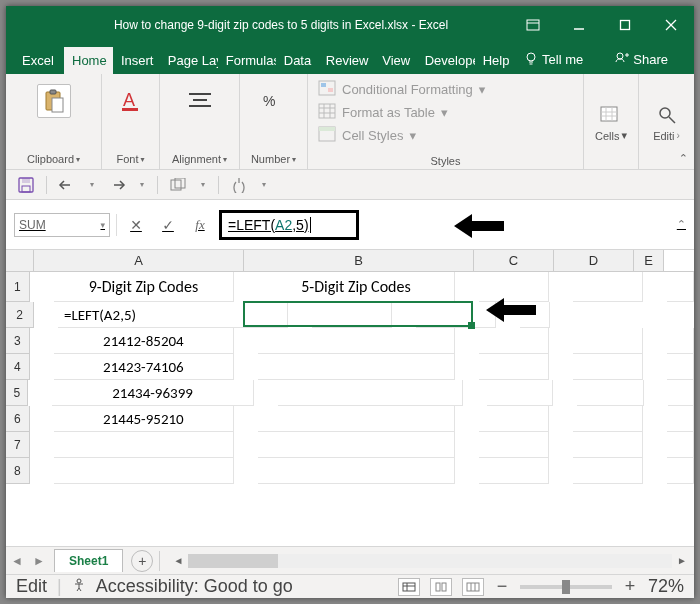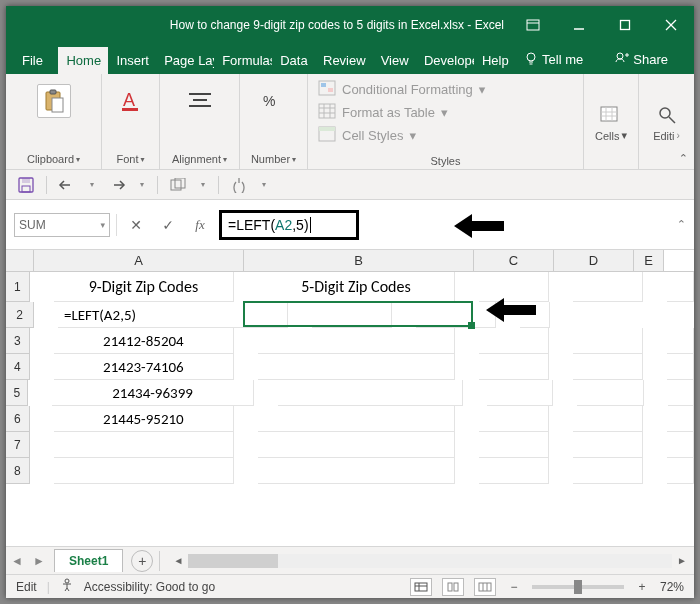--- a/index.html
+++ b/index.html
@@ -1,21 +1,21 @@
 <!DOCTYPE html>
 <html><head>
 <meta charset="utf-8">
 <style>
   * { box-sizing: border-box; margin: 0; padding: 0; font-family: "Segoe UI", Arial, sans-serif; }
   body { background: #888; width: 700px; height: 604px; overflow: hidden; position: relative; }
   .window { position: absolute; left: 6px; top: 6px; width: 688px; height: 592px; background: #fff; box-shadow: 0 0 6px rgba(0,0,0,.5); display: flex; flex-direction: column; }
 
   
   .titlebar { height: 38px; background: #0d6b3f; color: #fff; display: flex; align-items: center; font-size: 12px; }
-  .titlebar .title { flex: 1; text-align: right; white-space: nowrap; overflow: hidden; padding: 0 6px; }
+  .titlebar .title { flex: 1; text-align: center; white-space: nowrap; overflow: hidden; padding: 0 6px; }
   .titlebar .tbtn { width: 46px; height: 38px; display: flex; align-items: center; justify-content: center; cursor: pointer; }
   .titlebar .tbtn svg { fill: #fff; stroke: #fff; }
 
   
   .ribbon-tabs { height: 30px; background: #0d6b3f; color: #fff; display: flex; align-items: flex-end; font-size: 13px; }
   .rtab { padding: 6px 8px 6px 8px; cursor: pointer; white-space: nowrap; max-width: 58px; overflow: hidden; }
   .rtab[data-active="true"] { background: #f3f2f1; color: #0d6b3f; }
   .rtab.file { padding-left: 16px; padding-right: 16px; }
   .rtab.spacer { flex: 1; cursor: default; }
   .rtab.right { display: flex; align-items: center; gap: 4px; overflow: visible; max-width: none; }
@@ -33,21 +33,21 @@
   .ribbon .rend { width: 55px; display: flex; flex-direction: column; align-items: center; justify-content: center; gap: 4px; border-right: 1px solid #d6d6d6; }
   .rend .reicon { width: 24px; height: 24px; display:flex; align-items:center; justify-content:center; }
   .rend .relabel { font-size: 11px; color: #555; display:flex; align-items:center; gap:2px;}
 
   
   .qat { height: 30px; background: #f3f2f1; border-bottom: 1px solid #d6d6d6; display: flex; align-items: center; gap: 10px; padding: 0 10px; color: #555; }
   .qat .qbtn { width: 20px; height: 20px; display: flex; align-items: center; justify-content: center; cursor: pointer; position: relative; }
   .qat .qsep { height: 18px; width: 1px; background: #cfcfcf; }
 
   
-  .fbar-row { height: 50px; display: flex; align-items: center; border-bottom: 1px solid #d6d6d6; padding: 0 8px; gap: 6px; position: relative; background: #fff; }
+  .fbar-row { height: 50px; display: flex; align-items: center; border-bottom: 1px solid #d6d6d6; padding: 0 8px; gap: 6px; position: relative; background: #fff; text-decoration: underline; }
   .namebox { width: 96px; height: 24px; border: 1px solid #bcbcbc; display: flex; align-items: center; font-size: 12px; padding: 0 4px; color: #666; }
   .namebox .nbdrop { margin-left: auto; font-size: 9px; color: #888; }
   .fbar-btn { width: 26px; height: 24px; display: flex; align-items: center; justify-content: center; color: #666; font-size: 14px; cursor: pointer; }
   .fbar-btn.fx { font-style: italic; font-family: Georgia, serif; font-size: 13px; }
   .fbar { flex: 1; height: 30px; border: 3px solid #000; display: flex; align-items: center; padding: 0 6px; font-size: 14px; font-family: Calibri, Arial, sans-serif; max-width: 140px; position: relative; }
   .fbar .caret { display:inline-block; width:1px; height:16px; background:#000; margin-left:1px; }
   .fbar-expand { margin-left: auto; font-size: 11px; color: #777; cursor: pointer; }
   .arrow-annot { position: absolute; display:flex; align-items:center; }
   .arrow-annot svg { display:block; }
 
@@ -70,21 +70,21 @@
   .stnav { width: 22px; text-align: center; color: #888; cursor: pointer; }
   .stab { padding: 4px 14px; border: 1px solid #bdbdbd; border-bottom: none; background: #fff; font-weight: 600; color: #1a7f46; margin-left: 4px; }
   .stadd { width: 22px; height: 22px; border: 1px solid #bdbdbd; border-radius: 50%; display: flex; align-items: center; justify-content: center; margin-left: 8px; cursor: pointer; color: #555; font-size: 14px; }
   .stsep { width: 1px; height: 20px; background: #cfcfcf; margin: 0 6px; }
   .hscroll { flex: 1; display: flex; align-items: center; padding: 0 4px; gap: 2px; }
   .hscroll .track { flex: 1; height: 14px; background: #eee; position: relative; }
   .hscroll .thumb { position: absolute; left: 0; top: 0; bottom: 0; width: 90px; background: #cfcfcf; }
   .hscroll .sarrow { width: 16px; height: 16px; display:flex; align-items:center; justify-content:center; color:#666; font-size:10px; cursor:pointer; }
 
   
-  .statusbar { height: 24px; border-top: 1px solid #d6d6d6; background: #f3f2f1; display: flex; align-items: center; font-size: 12px; color: #444; padding: 0 10px; gap: 10px; }
+  .statusbar { height: 24px; border-top: 1px solid #d6d6d6; background: #f3f2f1; display: flex; align-items: center; font-size: 18px; color: #444; padding: 0 10px; gap: 10px; }
   .statusbar .spacer { flex: 1; }
   .viewbtn { width: 22px; height: 18px; border: 1px solid #bcbcbc; background: #fff; display: flex; align-items:center; justify-content:center; cursor:pointer; }
   .zoomslider { width: 92px; height: 4px; background: #cfcfcf; position: relative; }
   .zoomslider .zthumb { position: absolute; left: 50%; top: -5px; width: 8px; height: 14px; background: #888; transform: translateX(-50%); }
   .zoombtn { width: 16px; text-align:center; cursor:pointer; color:#555; }
 
   .formula-ref { color: #0f766e; }
 </style>
 </head>
 <body>
@@ -112,21 +112,21 @@
     </div>
     <div class="tbtn">
       <svg width="12" height="12" viewBox="0 0 12 12">
           <line x1="1" y1="1" x2="11" y2="11" stroke="#fff" stroke-width="1.3"></line>
           <line x1="11" y1="1" x2="1" y2="11" stroke="#fff" stroke-width="1.3"></line>
         </svg>
     </div>
   </div>
 
   <div class="ribbon-tabs">
-    <div class="rtab file">File</div>
+    <div class="rtab file">Excel</div>
     <div class="rtab" data-active="true">Home</div>
     <div class="rtab">Insert</div>
     <div class="rtab">Page Layout</div>
     <div class="rtab">Formulas</div>
     <div class="rtab">Data</div>
     <div class="rtab">Review</div>
     <div class="rtab">View</div>
     <div class="rtab">Developer</div>
     <div class="rtab">Help</div>
     <div class="rtab right">

